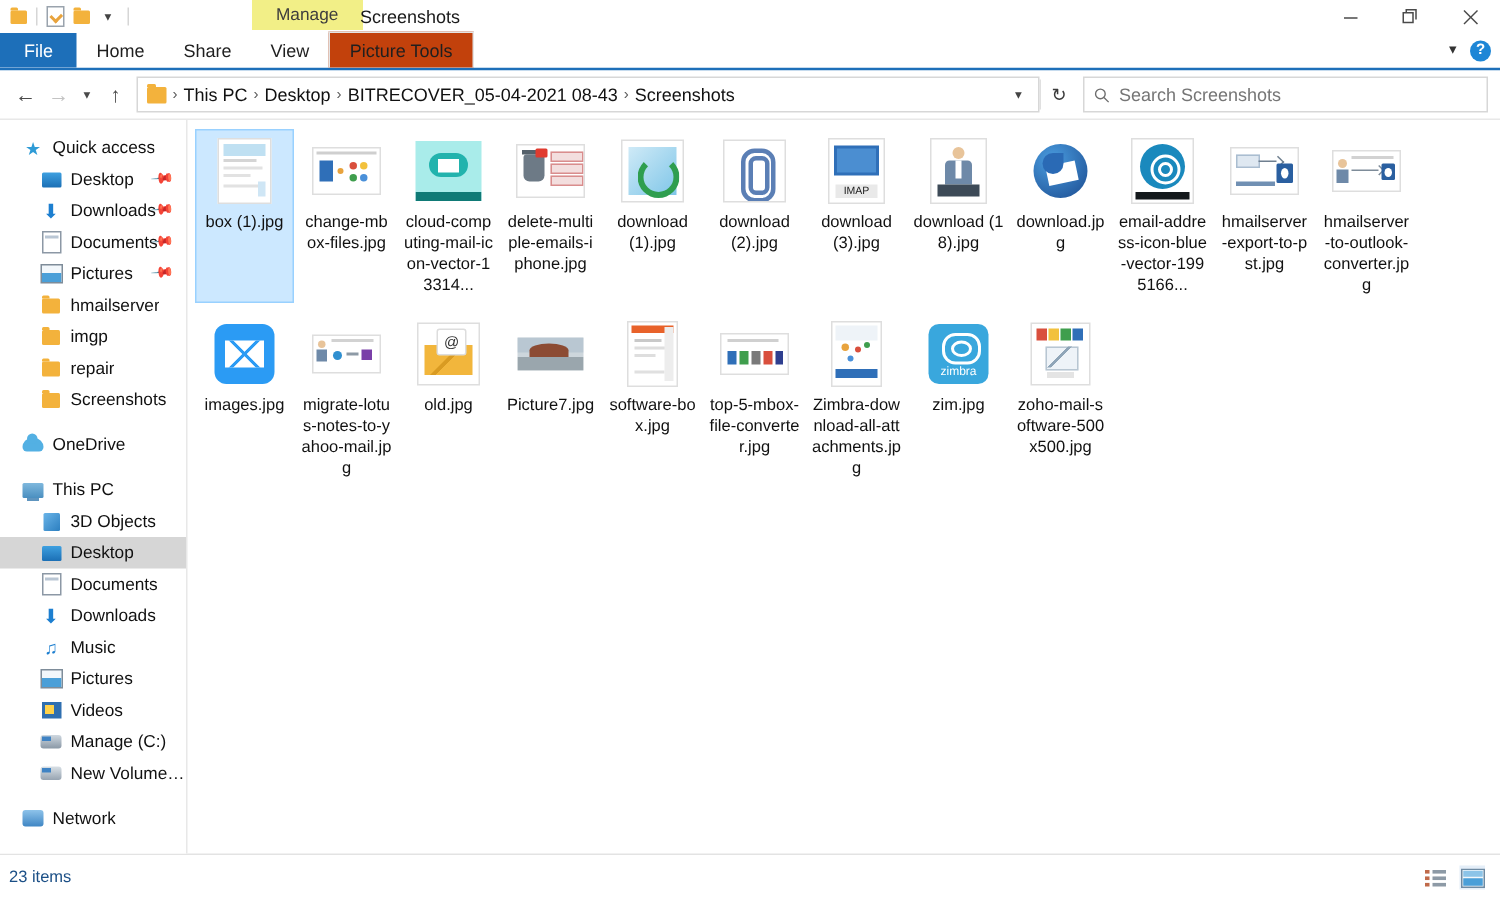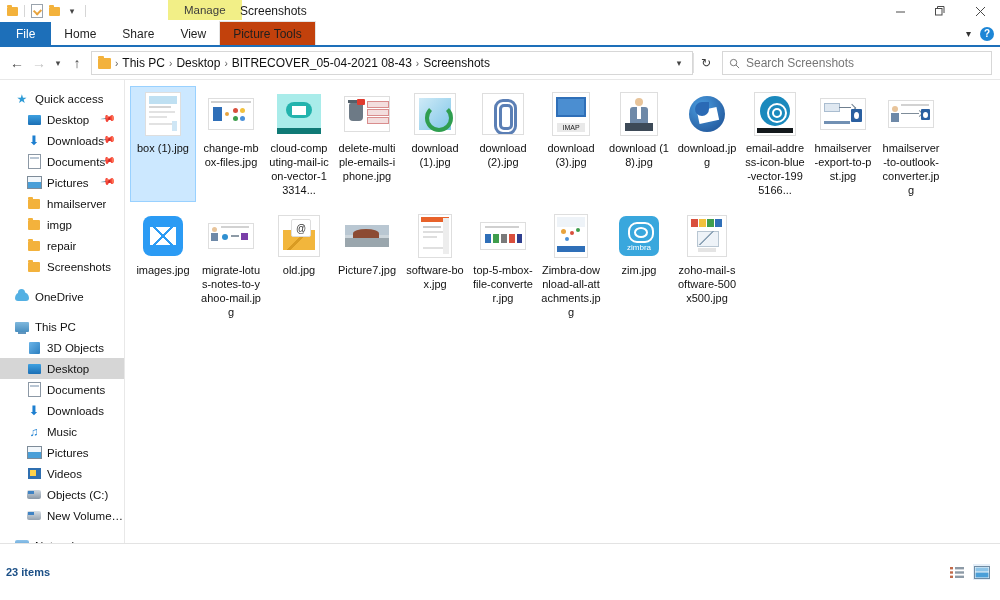--- a/index.html
+++ b/index.html
@@ -101,21 +101,21 @@
   .tname{font-size:11px;line-height:14px;color:#111;text-align:center;word-break:break-all;width:60px;}
 
   
   .tw{width:46px;height:46px;position:relative;display:flex;align-items:center;justify-content:center;}
   .shot{width:44px;height:42px;background:#fff;border:1px solid #dedede;position:relative;overflow:hidden;}
 
   .sq{position:absolute;}
 
   
   .statusbar{height:22px;flex:none;border-top:1px solid #e3e3e3;display:flex;align-items:center;
-      padding:17px 6px;background:#fff;font-weight:bold;}
+      padding:4px 6px;background:#fff;}
   .status-txt{font-size:11px;color:#1b4f86;}
   .view-btns{margin-left:auto;display:flex;align-items:center;gap:7px;padding-right:4px;}
   .vb{width:17px;height:16px;display:flex;align-items:center;justify-content:center;}
   .vb.active{background:#e4eef8;}
 </style>
 </head>
 <body>
 
 <div class="window">
 
@@ -322,21 +322,21 @@
       <div class="nav-item lvl1">
         <span class="nav-ico">
             <span class="vid-ico"></span>
           </span>
         <span class="nav-label">Videos</span>
       </div>
       <div class="nav-item lvl1">
         <span class="nav-ico">
             <span class="drive-ico"></span>
           </span>
-        <span class="nav-label">Objects (C:)</span>
+        <span class="nav-label">Manage (C:)</span>
       </div>
       <div class="nav-item lvl1">
         <span class="nav-ico">
             <span class="drive-ico" style="background:linear-gradient(180deg,#d9e0e6,#97a4b1)"></span>
           </span>
         <span class="nav-label">New Volume (D:)</span>
       </div>
 
       <div style="height:9px"></div>
       <div class="nav-item">

